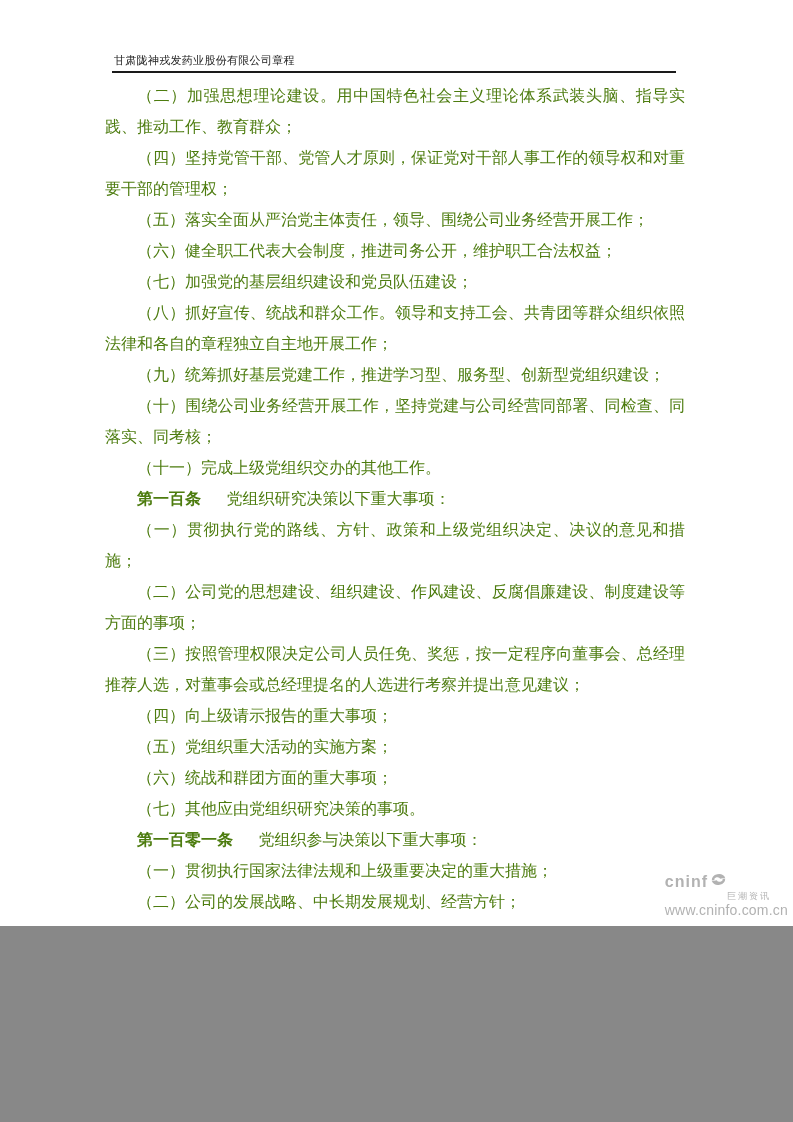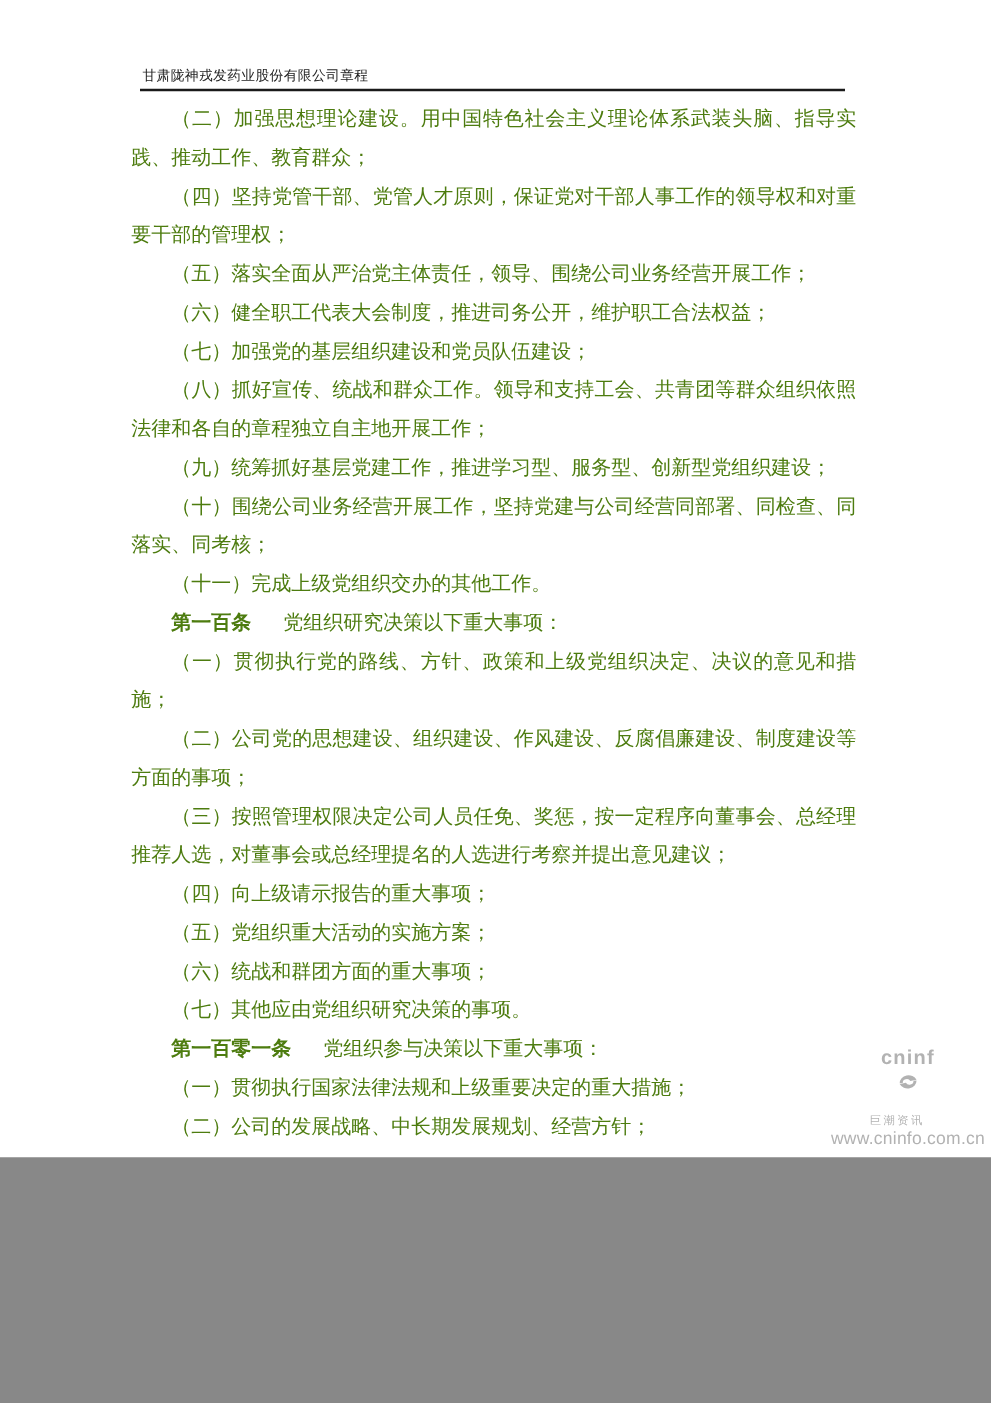--- a/index.html
+++ b/index.html
@@ -32,23 +32,23 @@
     text-align:right; font-size:12px; color:#222222;
   }
   .watermark {
     position:absolute; right:5px; bottom:8px;
     text-align:right;
     font-family:"Liberation Sans","DejaVu Sans",sans-serif;
     line-height:1.1;
   }
   .wm-row1 {
     display:flex; align-items:center; 
-    gap:2px; font-weight:bold; font-size:16px; letter-spacing:1px;flex-direction:column;
+    gap:2px; font-weight:bold; font-size:16px; letter-spacing:1px;
   }
-  .wm-cn { font-size:9px; letter-spacing:2px; padding-right:17px; margin-top:13px;text-align:center; }
+  .wm-cn { font-size:9px; letter-spacing:2px; padding-right:17px; margin-top:0px; }
   .wm-url { font-size:14px; margin-top:1px; letter-spacing:0.2px; }
 </style>
 </head>
 <body>
 
 <div class="page">
 
   <div class="header-title">甘肃陇神戎发药业股份有限公司章程</div>
   <div class="header-rule"></div>
 

